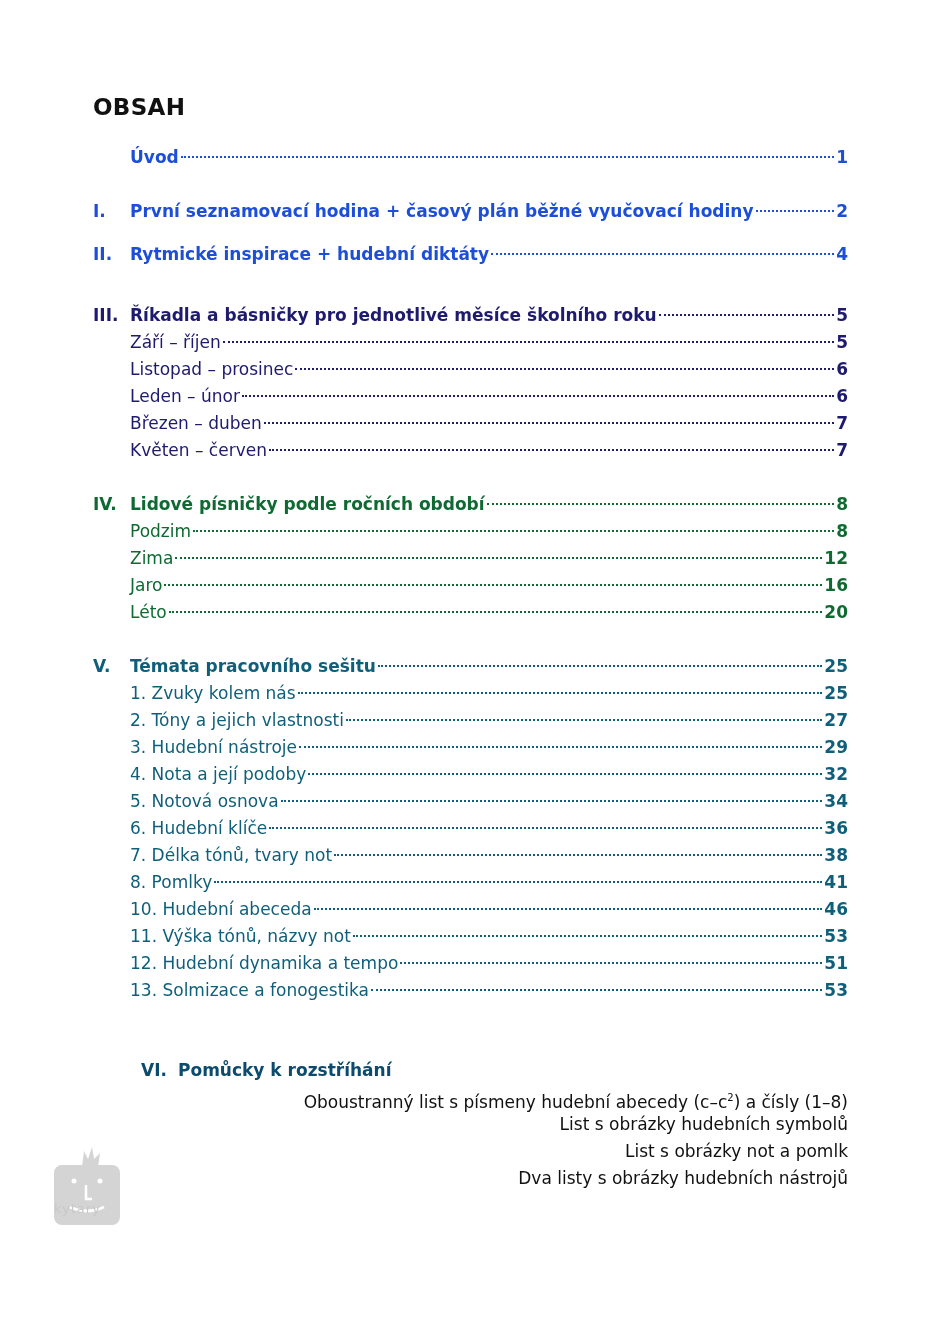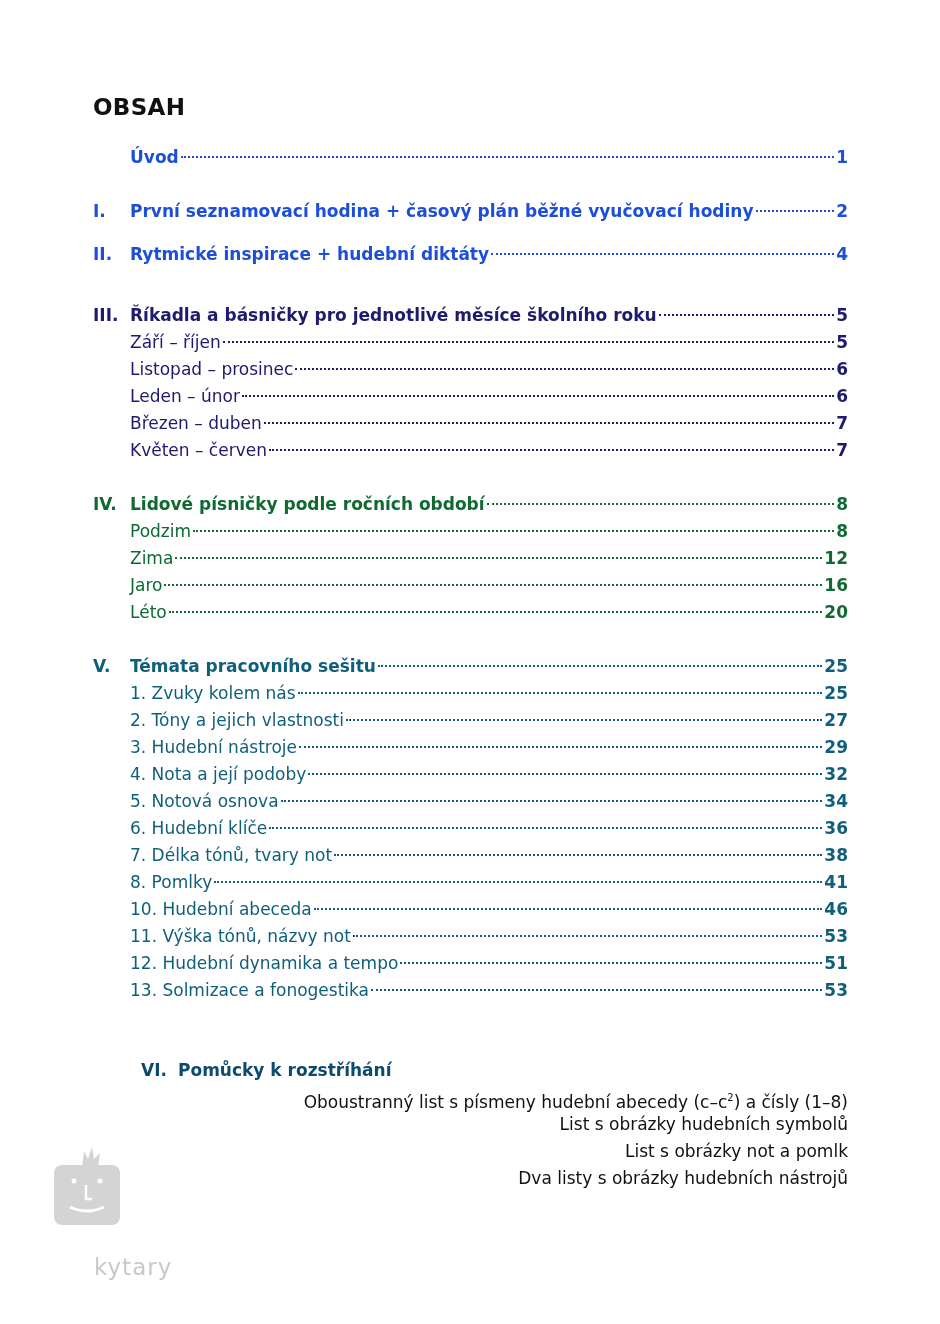--- a/index.html
+++ b/index.html
@@ -14,21 +14,21 @@
   .row .pg { flex:0 0 auto; font-weight:bold; }
   .bold .lbl { font-weight:bold; }
   .c-maroon { color:#1d4ed8;text-align:center; }
   .c-navy { color:#1e1a6e; }
   .c-green { color:#0f6a32; }
   .c-teal { color:#0f5f7a; }
   .c-black { color:#0c4a6e;margin-left:48px; }
   .plain { font-size:17px; line-height:27px; height:27px; color:#111; margin-left:37px; white-space:nowrap;text-align:right; }
   sup { font-size:10px; }
   .logo { position:absolute; left:54px; top:1145px; width:66px; }
-  .logo-text { position:absolute; left:54px; top:1254px; font-size:23px; color:#c8c8c8; letter-spacing:1px;margin-left:40px; }
+  .logo-text { position:absolute; left:54px; top:1201px; font-size:13px; color:#c8c8c8; letter-spacing:1px; }
 </style>
 </head>
 <body>
 
 <div class="title">OBSAH</div>
 
 <div id="toc" class="toc" style="top:144px;">
     <div class="c-maroon">
       <div class="row bold">
         <span class="num"></span>

